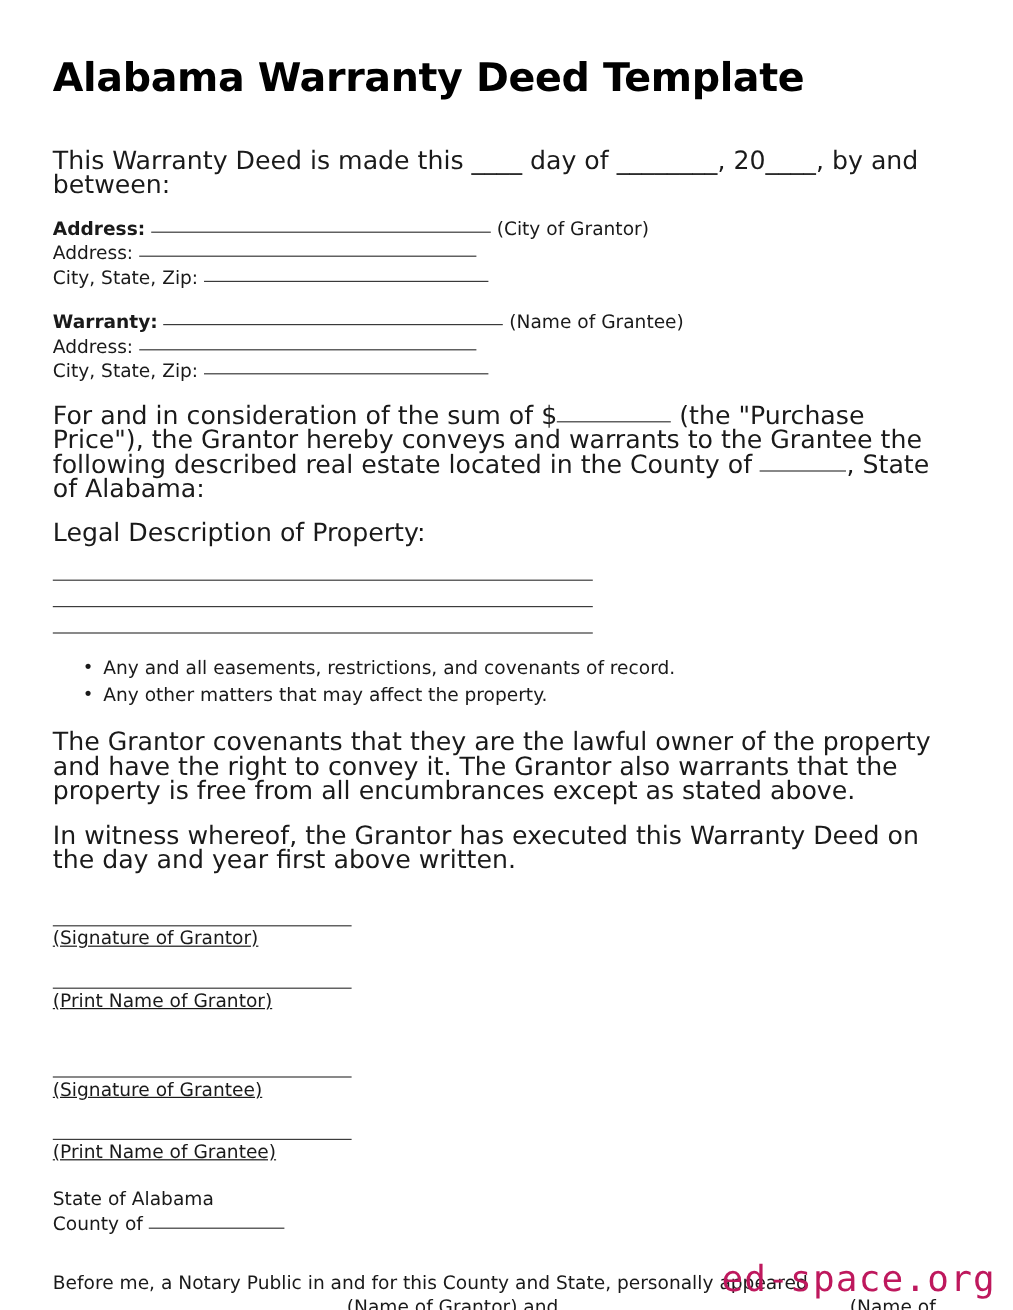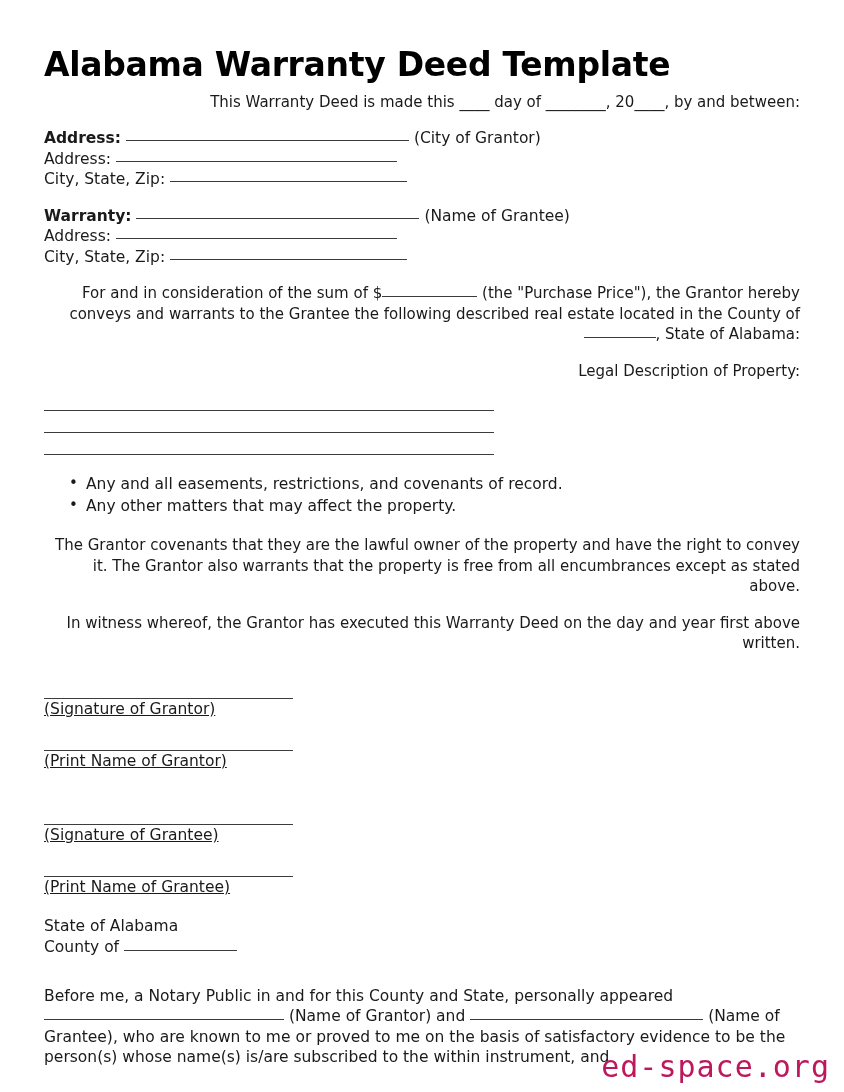--- a/index.html
+++ b/index.html
@@ -26,29 +26,28 @@
   .content {
     position: absolute;
     left: 44px;
     top: 46px;
     width: 756px;
   }
   h1.doc-title {
     font-size: 33px;
     font-weight: bold;
     letter-spacing: -0.3px;
-    margin: 0 0 8px 0;
+    margin: 0 0 40px 0;
     line-height: 1.15;
     color: #000000;
   }
   p.para {
-    font-size: 15px;
+    font-size: 21px;
     line-height: 20.5px;
     margin: 0 0 16px 0;
-    text-align: right;
   }
   p.para.tight {
     margin-bottom: 0;
   }
   .party-block {
     font-size: 15.5px;
     line-height: 20.5px;
     margin: 0 0 16px 0;
   }
   .party-row {

